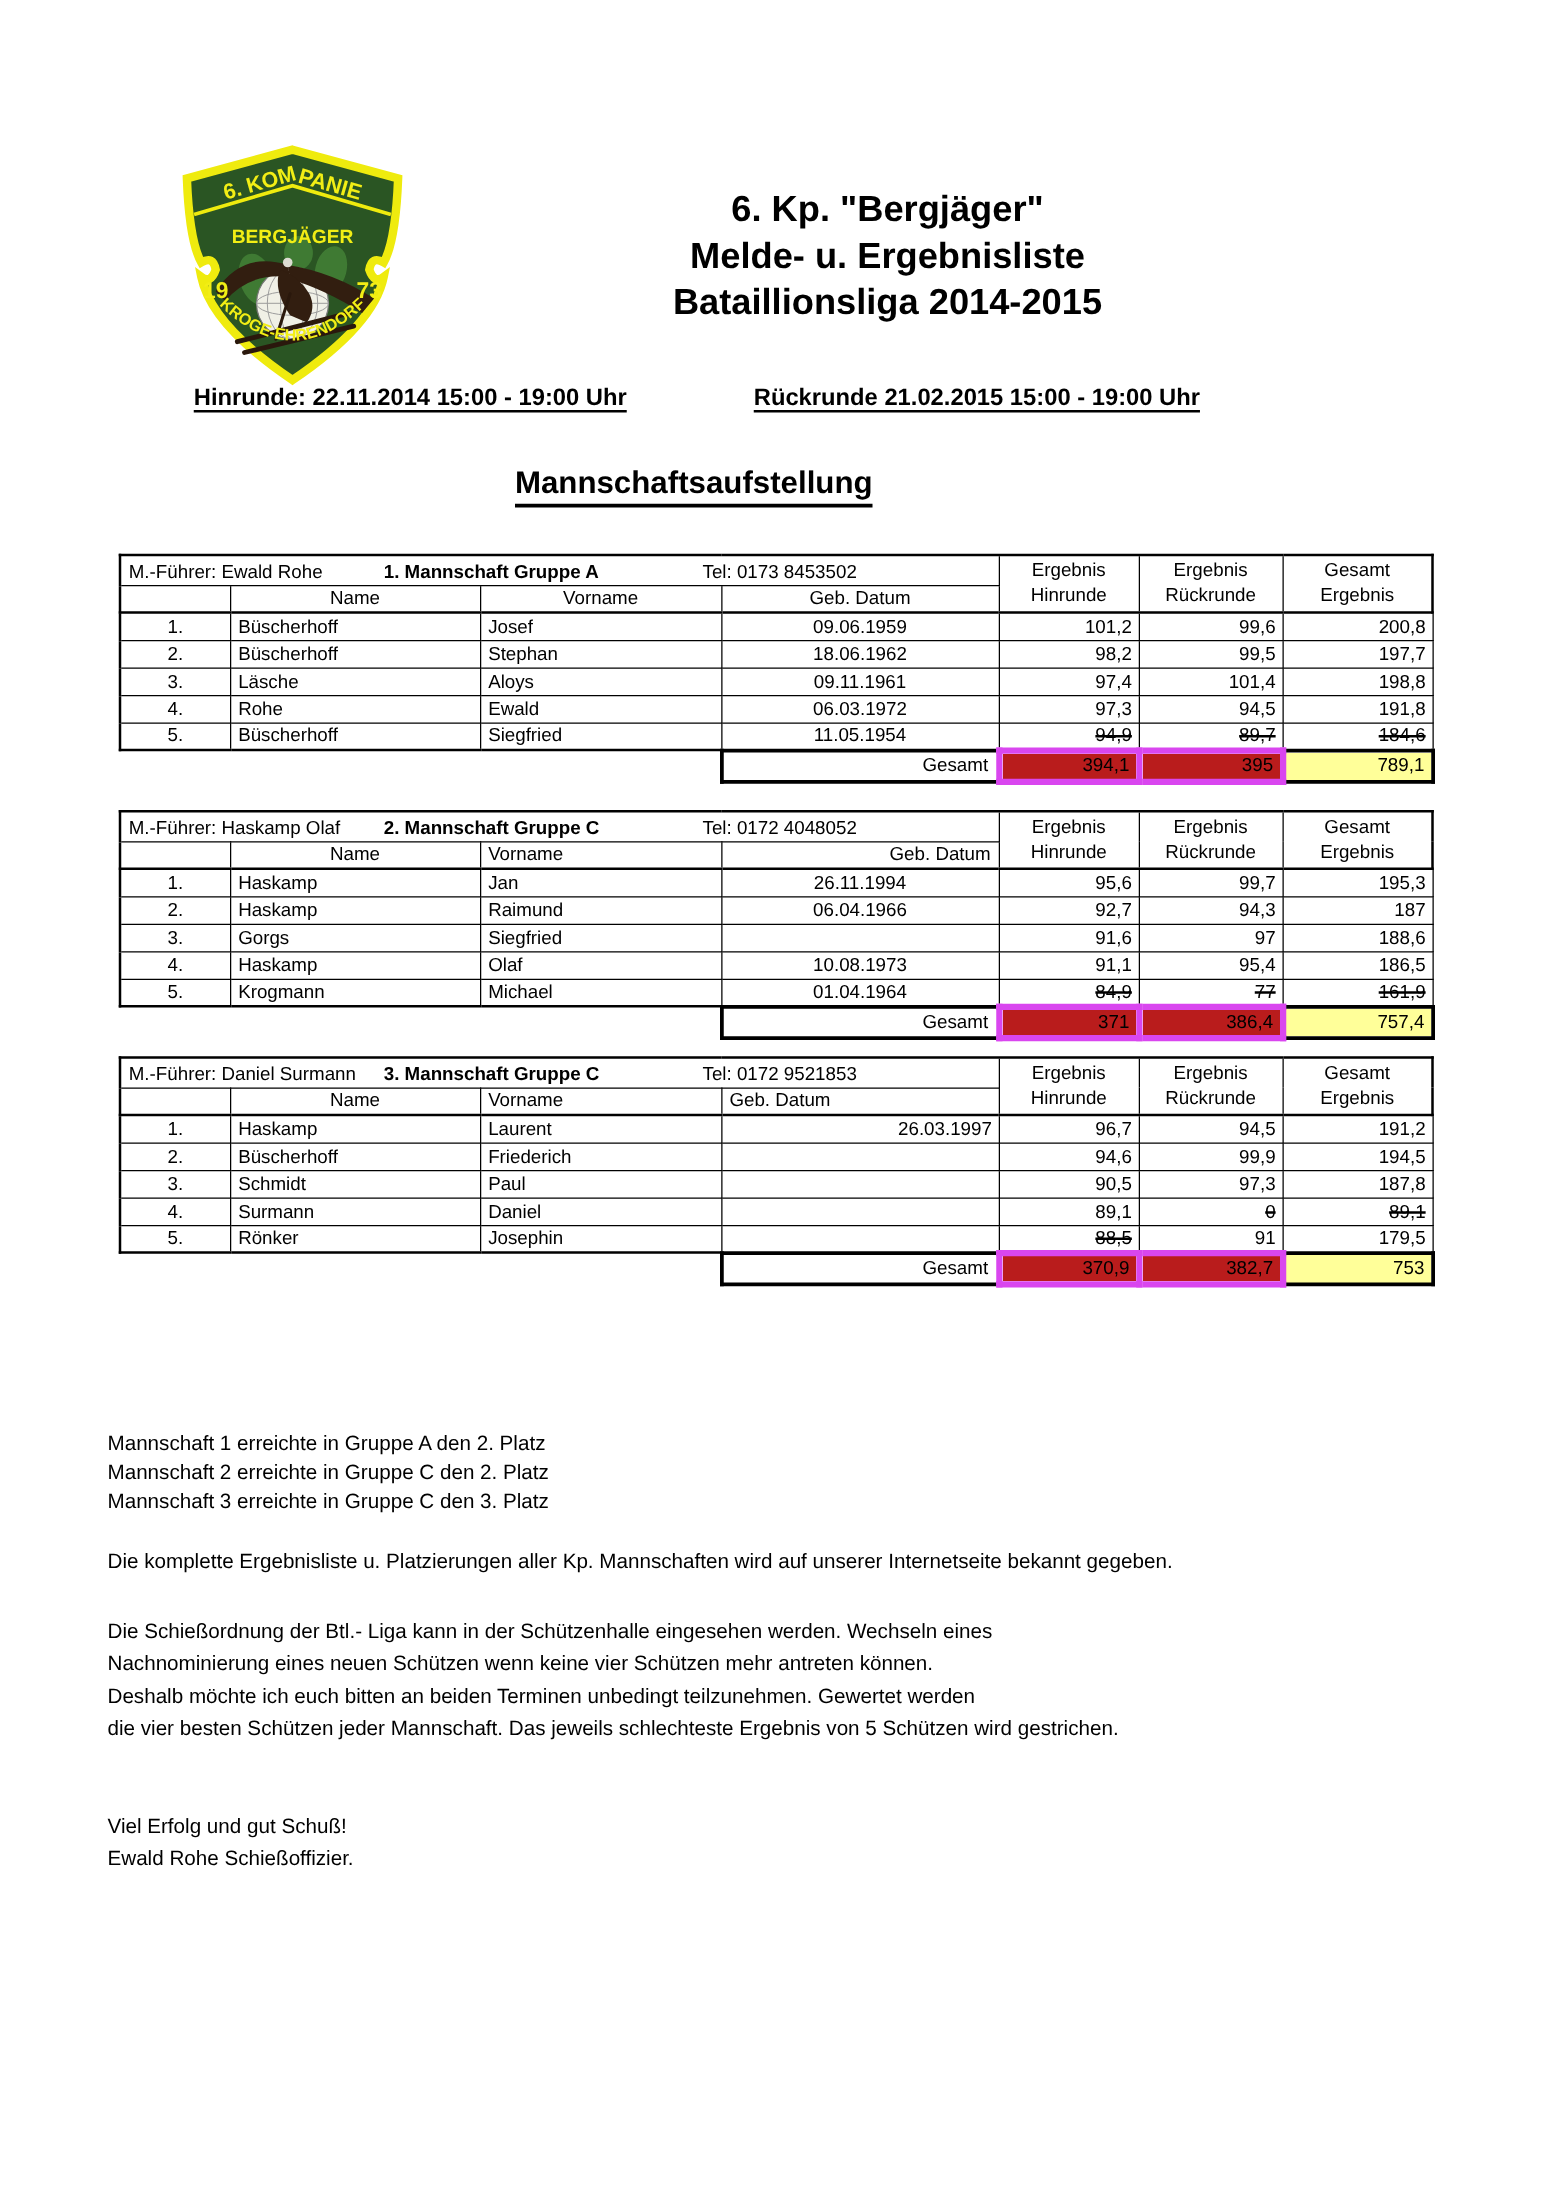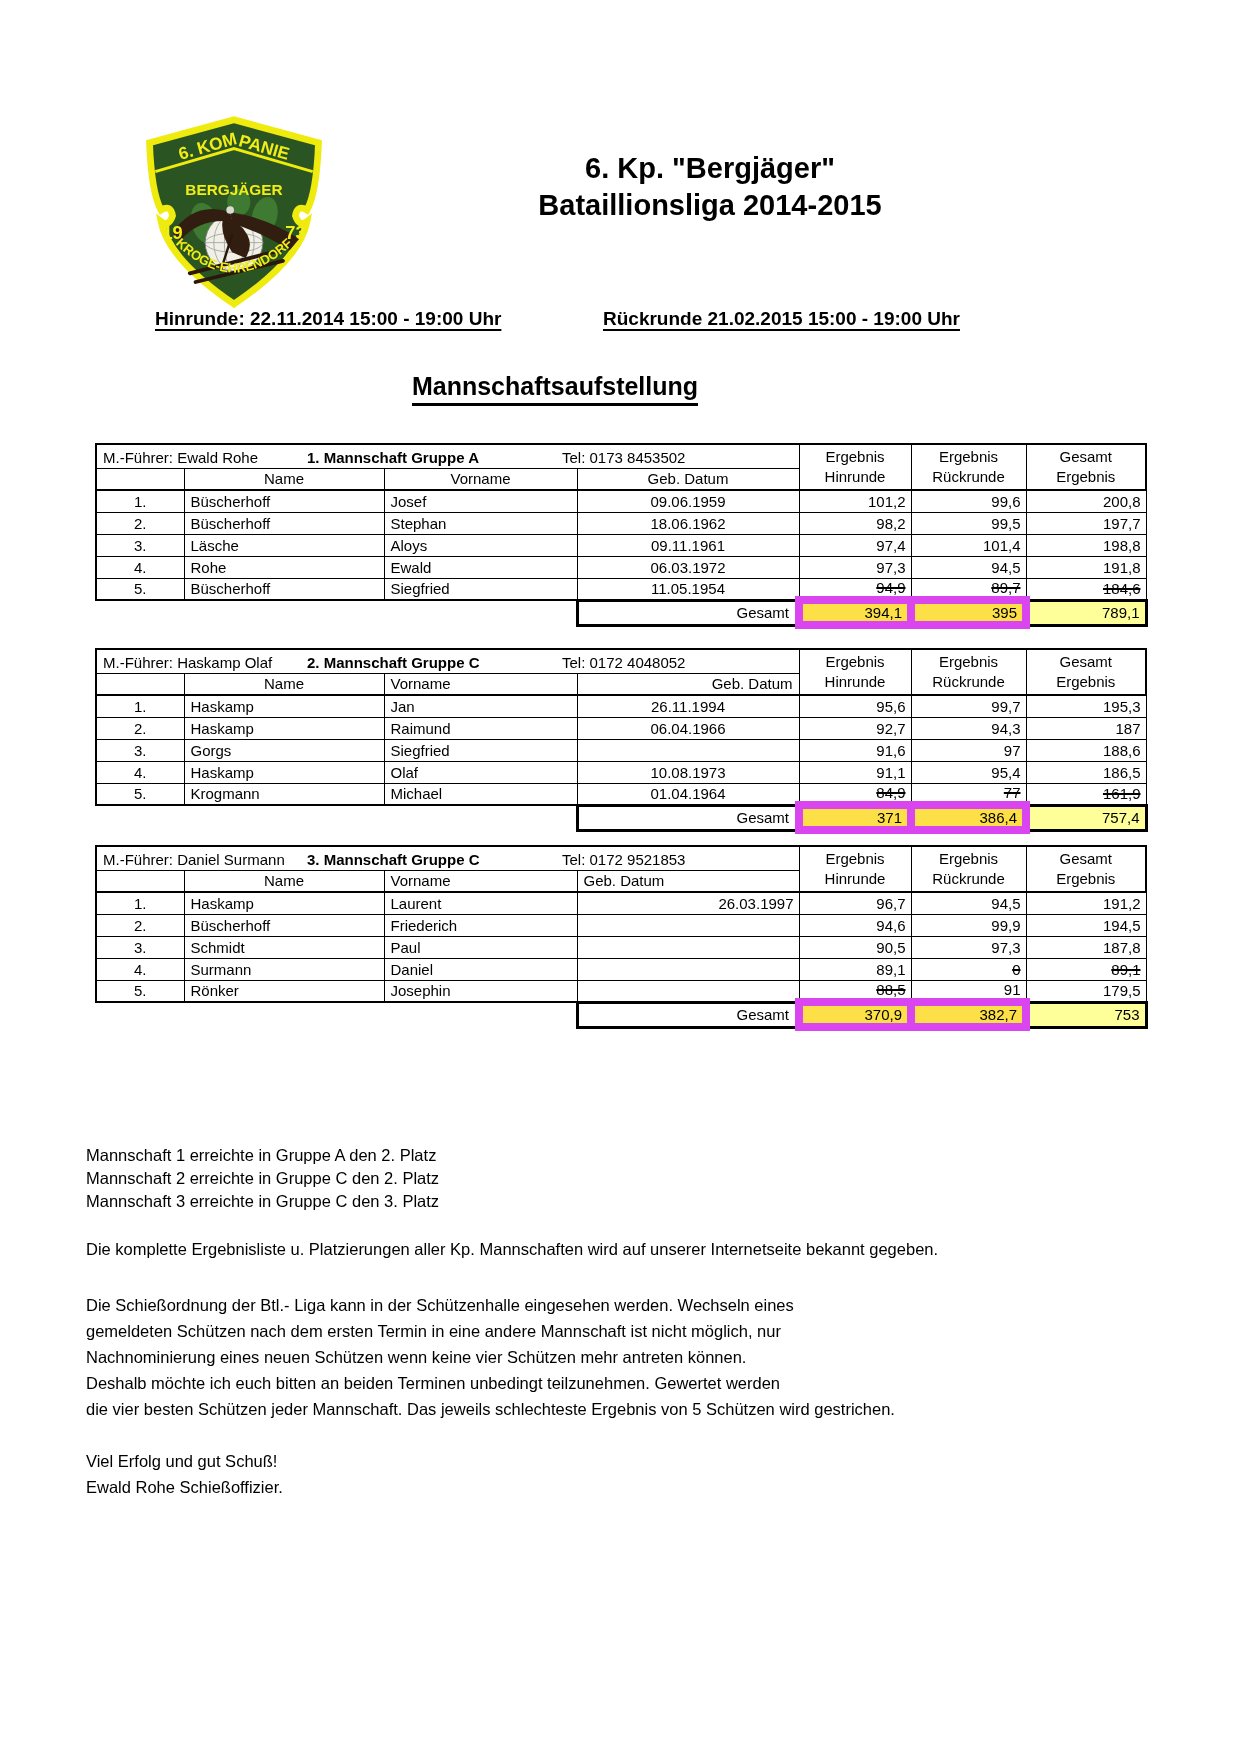--- a/index.html
+++ b/index.html
@@ -50,21 +50,21 @@
   .name-hdr { text-align:center; }
   .vorname-hdr { text-align:center; }
   .t2 .vorname-hdr, .t3 .vorname-hdr { text-align:left; padding-left:6px; }
   .geb-hdr { text-align:center; }
   .t2 .geb-hdr { text-align:right; padding-right:6px; }
   .t3 .geb-hdr { text-align:left; padding-left:6px; }
 
   tr.gesamt td { height:25px; }
   td.noborder { border:none; }
   td.glabel { border:3px solid #000; text-align:right; padding-right:6px; }
-  td.gcyan  { border:8px solid #d946ef; text-align:right; padding-right:5px; background:#fde047; }
+  td.gcyan  { border:5px solid #d946ef; text-align:right; padding-right:5px; background:#b91c1c; }
   td.gyellow{ border:3px solid #000; text-align:right; padding-right:5px; background:#ffff99; }
 
   .strike { text-decoration:line-through; text-decoration-thickness:2px; }
 
   
   .bodytext { font-size:16.5px; }
   #platz-block { left:86px; top:1144px; line-height:23px; }
   #internet-line { left:86px; top:1240px; }
   #rules-block { left:86px; top:1292px; line-height:26px; }
   #closing-block { left:86px; top:1448px; line-height:26px; }
@@ -106,20 +106,21 @@
   <text x="100" y="88" text-anchor="middle" font-family="Liberation Sans, sans-serif" font-size="16" font-weight="bold" fill="#f2ee15">BERGJÄGER</text>
   <text x="36" y="134" text-anchor="middle" font-family="Liberation Sans, sans-serif" font-size="19" font-weight="bold" fill="#f2ee15">19</text>
   <text x="164" y="134" text-anchor="middle" font-family="Liberation Sans, sans-serif" font-size="19" font-weight="bold" fill="#f2ee15">73</text>
   <text font-family="Liberation Sans, sans-serif" font-size="13.5" font-weight="bold" fill="#f2ee15">
     <textPath href="#arcpath" startOffset="50%" text-anchor="middle">KROGE-EHRENDORF</textPath>
   </text>
 </svg>
 
 <div id="title-block" class="abs">
   <div>6. Kp. "Bergjäger"</div>
+  <div>Melde- u. Ergebnisliste</div>
   <div>Bataillionsliga 2014-2015</div>
 </div>
 
 <div id="dates" class="abs">
   <span id="hinrunde">Hinrunde: 22.11.2014  15:00 - 19:00 Uhr</span>
   <span id="rueckrunde">Rückrunde  21.02.2015  15:00 - 19:00 Uhr</span>
 </div>
 
 <div id="section-heading" class="abs">
   <span>Mannschaftsaufstellung</span>
@@ -386,21 +387,20 @@
 <div id="platz-block" class="abs bodytext">
   <div>Mannschaft 1 erreichte in Gruppe A den 2. Platz</div>
   <div>Mannschaft 2 erreichte in Gruppe C den 2. Platz</div>
   <div>Mannschaft 3 erreichte in Gruppe C den 3. Platz</div>
 </div>
 
 <div id="internet-line" class="abs bodytext">Die komplette Ergebnisliste u. Platzierungen aller Kp. Mannschaften wird auf unserer Internetseite bekannt gegeben.</div>
 
 <div id="rules-block" class="abs bodytext">
   <div>Die Schießordnung der Btl.- Liga kann in der Schützenhalle eingesehen werden. Wechseln eines</div>
-  <div>gemeldeten Schützen nach dem ersten Termin in eine andere Mannschaft ist nicht möglich, nur</div>
   <div>Nachnominierung eines neuen Schützen wenn keine vier Schützen mehr antreten können.</div>
   <div>Deshalb möchte ich euch bitten an beiden Terminen unbedingt teilzunehmen. Gewertet werden</div>
   <div>die vier besten Schützen jeder Mannschaft. Das jeweils schlechteste Ergebnis von 5 Schützen wird gestrichen.</div>
 </div>
 
 <div id="closing-block" class="abs bodytext">
   <div>Viel Erfolg und gut Schuß!</div>
   <div>Ewald Rohe Schießoffizier.</div>
 </div>
 

